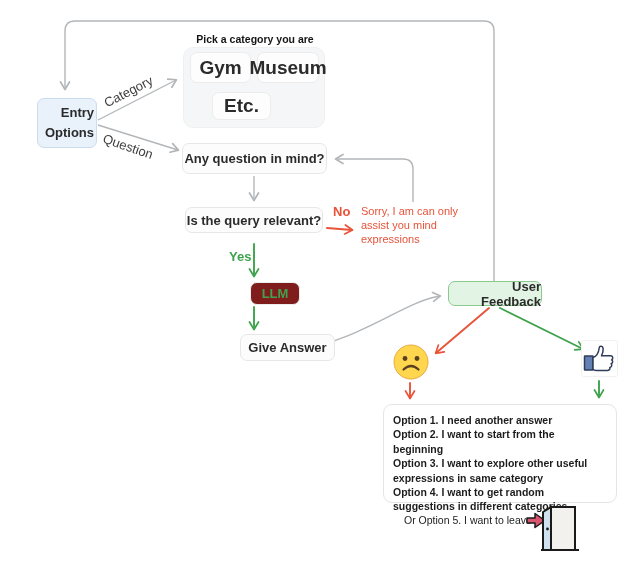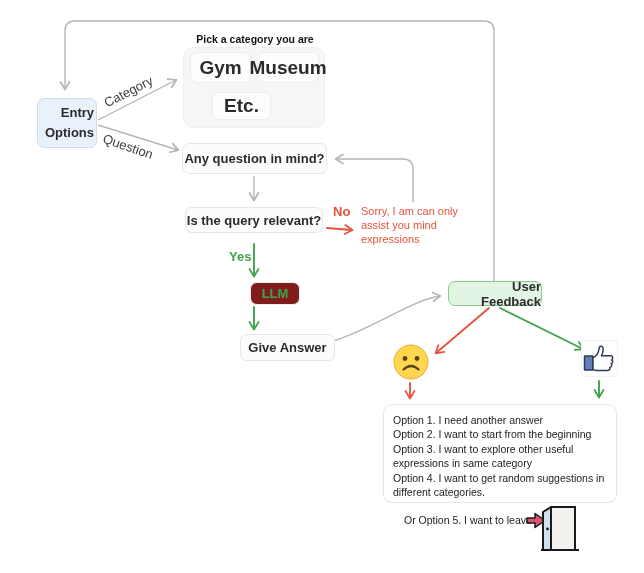--- a/index.html
+++ b/index.html
@@ -36,21 +36,21 @@
   .llm-box{left:250px;top:282px;width:50px;height:23px;background:#7f1d1d;border-color:#ededed;color:var(--green);font-weight:700;}
   .give-box{left:208px;top:334px;width:95px;height:27px;margin-left:32px;}
   .fb-box{left:448px;top:281px;width:94px;height:25px;background:var(--feedback_bg);border-color:var(--feedback_border);}
   .edge-label{position:absolute;font-size:13px;font-weight:500;color:#3d3d3d;white-space:nowrap;}
   .lbl-category{left:102px;top:84px;transform:rotate(-27deg);}
   .lbl-question{left:102px;top:139px;transform:rotate(19deg);}
   .lbl-no{position:absolute;left:333px;top:204px;font-size:13px;font-weight:600;color:var(--red);}
   .lbl-yes{position:absolute;left:229px;top:249px;font-size:13px;font-weight:600;color:var(--green);}
   .sorry{position:absolute;left:361px;top:204px;width:100px;font-size:11px;line-height:14px;font-weight:500;color:var(--red);}
   .options-box{position:absolute;left:383px;top:404px;width:234px;height:99px;background:#fff;
-    border:1px solid #e5e5e5;border-radius:9px;padding:8px 9px;font-size:10.5px;line-height:14.4px;color:#1c1c1c;}
+    border:1px solid #e5e5e5;border-radius:9px;padding:8px 9px;font-size:10.5px;line-height:14.4px;color:#1c1c1c;font-weight:bold;}
   .option5{position:absolute;left:404px;top:514px;font-size:10.5px;color:#1c1c1c;}
   .icon{position:absolute;}
   .icon-sad{left:392px;top:343px;}
   .icon-thumb{left:581px;top:340px;}
   .icon-door{left:523px;top:504px;}
 </style>
 </head>
 <body>
 
 <div class="stage">

